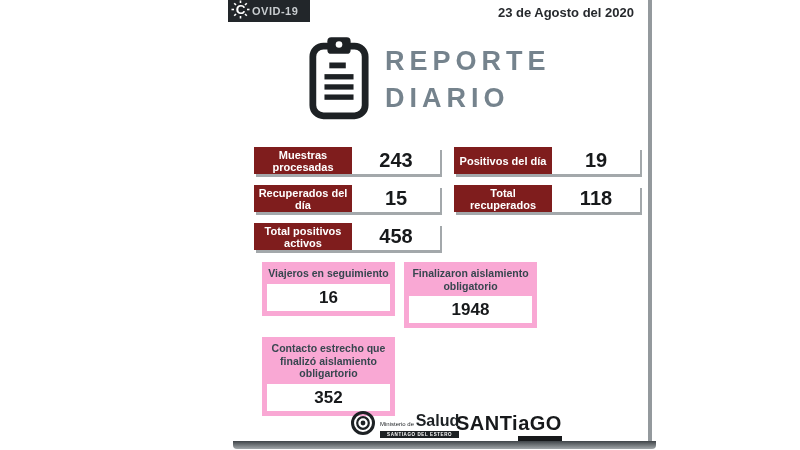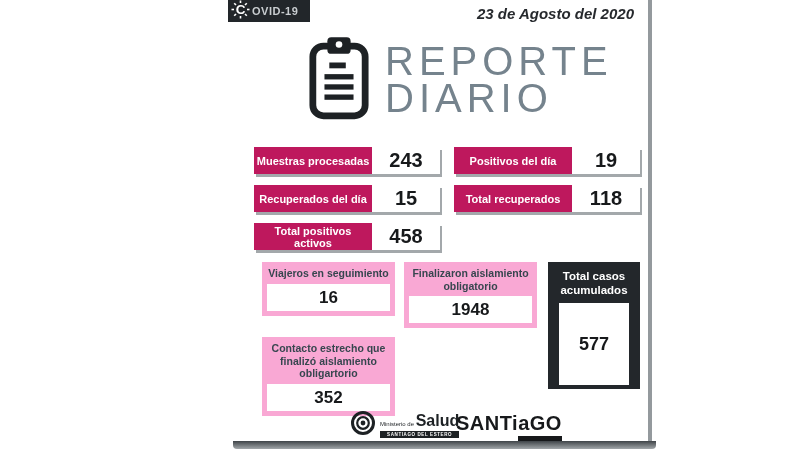--- a/index.html
+++ b/index.html
@@ -14,32 +14,32 @@
   .bottom-bar { position:absolute; left:233px; top:441px; width:423px; height:8px;
           background:linear-gradient(to bottom,#3f4448,#a2a7aa);
           border-radius:0 0 4px 4px; }
 
   
   .covid-badge { position:absolute; left:0; top:0; width:82px; height:22px;
           background:#22262a; display:flex; align-items:center; gap:2px; padding-left:3px; }
   .covid-badge .badge-label { color:#c9cdd0; font-size:11px; font-weight:bold; letter-spacing:.5px; }
 
   
-  .report-date { position:absolute; top:5px; right:14px; font-size:15px;
-          font-weight:bold; font-style:italic; color:#26292d; }
+  .report-date { position:absolute; top:5px; right:14px; font-size:13px;
+          font-weight:bold; color:#26292d; }
 
   
   .title-block { position:absolute; left:80px; top:36px; display:flex; align-items:center; gap:15px; }
-  .title-text { color:#75838d; font-weight:normal; font-size:40px; letter-spacing:5px; line-height:37px; }
+  .title-text { color:#75838d; font-weight:bold; font-size:27px; letter-spacing:5px; line-height:37px; }
 
   
   .stats { position:absolute; left:26px; top:147px; display:flex; gap:14px; }
   .stat-col { display:flex; flex-direction:column; gap:11px; width:186px; }
   .stat-row { display:flex; height:27px; background:#ffffff; box-shadow:2px 3px 0 0 #a3a8ab; }
-  .stat-label { width:118px; background:#be185d; color:#ffffff; font-size:11px; font-weight:bold;
+  .stat-label { width:98px; background:#7f1d1d; color:#ffffff; font-size:11px; font-weight:bold;
           display:flex; align-items:center; justify-content:center; text-align:center; padding:0 2px; }
   .stat-value { flex:1; display:flex; align-items:center; justify-content:center;
           font-size:20px; font-weight:bold; color:#17191b; }
 
   
   .tracking { position:absolute; left:34px; top:262px; display:grid;
           grid-template-columns:133px 133px; column-gap:9px; row-gap:9px; align-items:start; }
   .gray-box { background:#f9a8d4; padding:3px 5px 5px; }
   .gb-label { color:#37464f; font-weight:bold; font-size:10.5px; line-height:12.5px;
           text-align:center; padding:2px 0; }
@@ -147,24 +147,20 @@
       <div class="gray-box">
         <div class="gb-label">Finalizaron aislamiento obligatorio</div>
         <div class="gb-value">1948</div>
       </div>
       <div class="gray-box">
         <div class="gb-label">Contacto estrecho que finalizó aislamiento obligartorio</div>
         <div class="gb-value">352</div>
       </div>
     </div>
 
-    <div class="total-box">
-      <div class="total-label">Total casos acumulados</div>
-      <div class="total-value-box">577</div>
-    </div>
 
     <div class="footer">
       <div class="ministry-logo">
         <span>
           <svg width="26" height="26" viewBox="0 0 26 26">
             <circle cx="13" cy="13" r="10.5" fill="none" stroke="#1d2124" stroke-width="3"></circle>
             <circle cx="13" cy="13" r="5.8" fill="none" stroke="#1d2124" stroke-width="2.2"></circle>
             <circle cx="13" cy="13" r="2.4" fill="#1d2124"></circle>
           </svg>
         </span>

